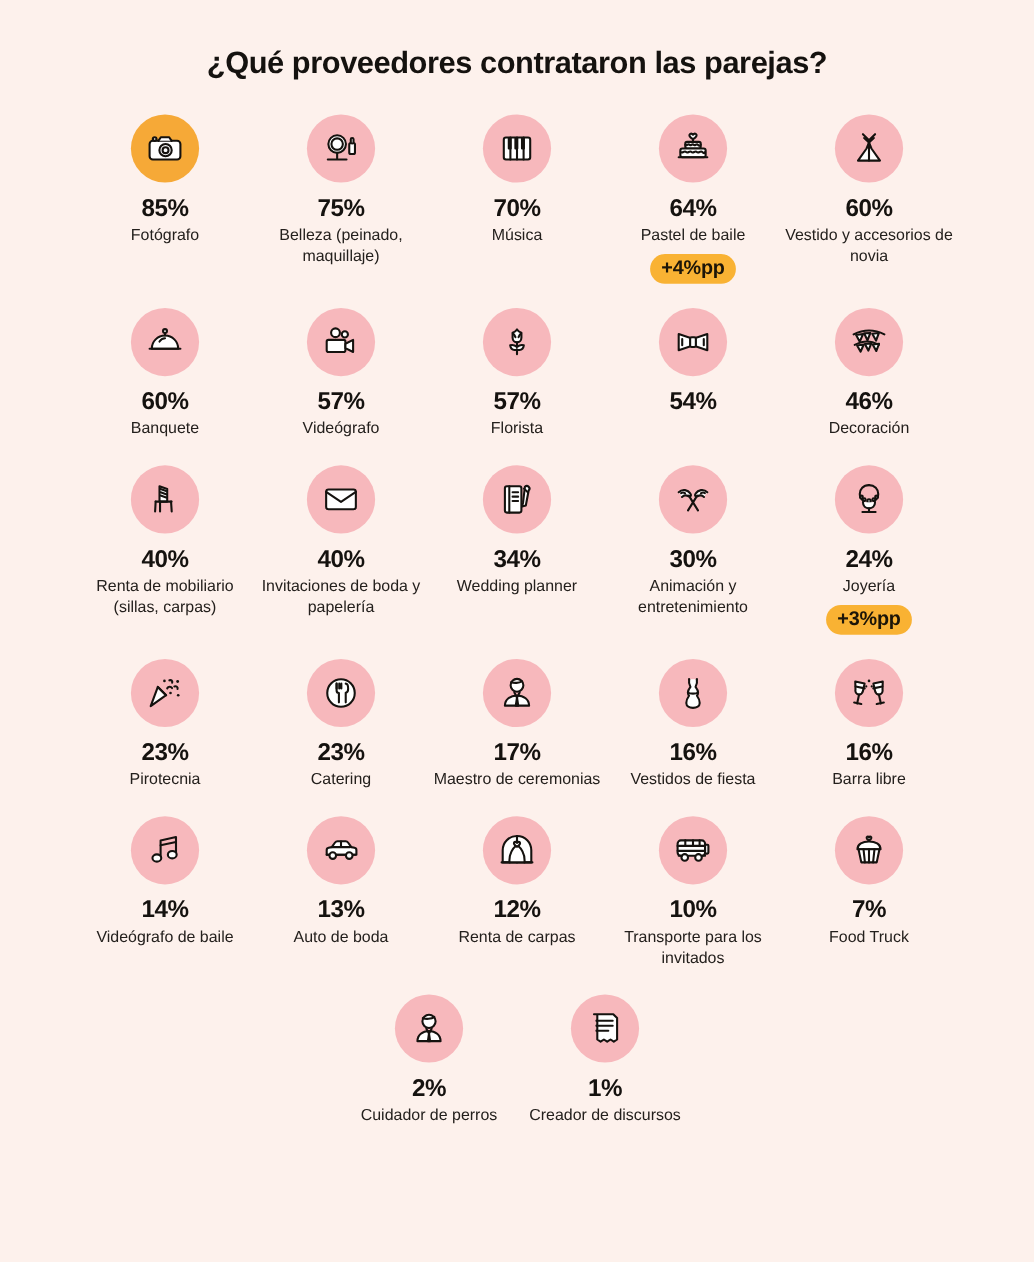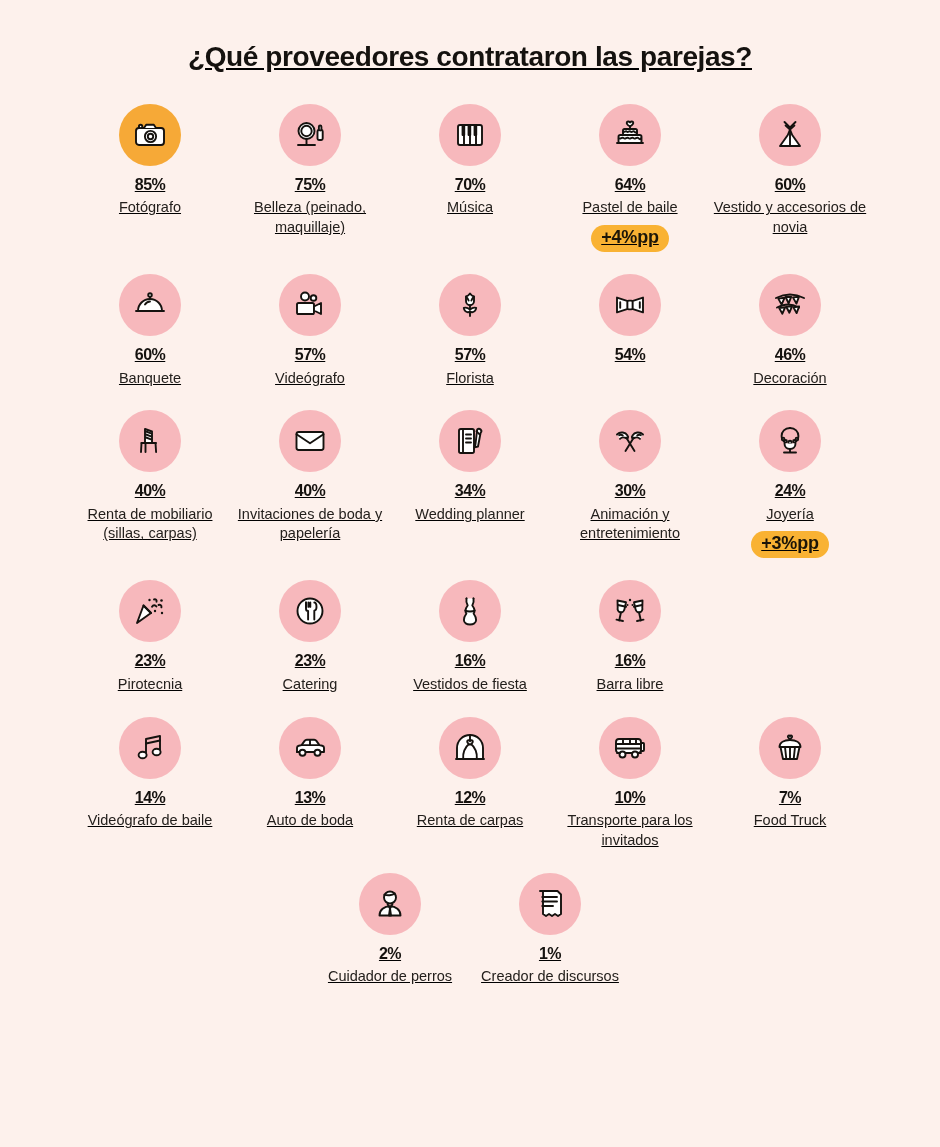--- a/index.html
+++ b/index.html
@@ -11,21 +11,20 @@
     font-family: "Liberation Sans", sans-serif;
     -webkit-font-smoothing: antialiased;
   }
 
   #page {
     position: relative;
     width: 940px;
     height: 1147px;
     background: #FDF1EC;
     overflow: hidden;
-    text-decoration: underline;
   }
 
   #title {
     text-align: center;
     font-size: 28px;
     font-weight: bold;
     color: #15120F;
     letter-spacing: -0.4px;
     padding: 40px 40px 0 40px;
     line-height: 1.2;
@@ -62,21 +61,21 @@
     align-items: center;
     justify-content: center;
     margin-bottom: 11px;
     flex: 0 0 auto;
   }
   .circle.highlight { background: #F6A937; }
 
   .circle svg { display: block; }
 
   .pct {
-    font-size: 16px;
+    font-size: 22px;
     font-weight: bold;
     color: #15120F;
     letter-spacing: -0.5px;
     line-height: 1.05;
     margin-bottom: 5px;
   }
 
   .label {
     font-size: 14.5px;
     color: #24201D;
@@ -348,20 +347,33 @@
                 <path d="M13 8.5v4.4M15.4 8.5v4.4M17.3 8.5v4.4" fill="none" stroke="#15120F" stroke-width="1.9" stroke-linecap="round" stroke-linejoin="round"></path>
                 <path d="M21.3 8.5c1.5 0 2.2 1.8 2.2 4.6 0 2-.8 3.4-2.2 3.6v8.8" fill="#FFFFFF" stroke="#15120F" stroke-width="1.9" stroke-linejoin="round" stroke-linecap="round"></path>
               </svg>
             </div>
             <div class="pct">23%</div>
             <div class="label">Catering</div>
           </div>
           <div class="cell">
             <div class="circle">
               <svg width="34" height="34" viewBox="0 0 34 34">
+                <circle cx="17" cy="10" r="5.8" fill="#FFFFFF" stroke="#15120F" stroke-width="1.9" stroke-linejoin="round" stroke-linecap="round"></circle>
+                <path d="M11.6 7.2c2.5.9 7.4 1 9.8-.9" fill="none" stroke="#15120F" stroke-width="1.9" stroke-linecap="round" stroke-linejoin="round"></path>
+                <path d="M6 28.5c0-5.6 4.9-9.2 11-9.2s11 3.6 11 9.2z" fill="#FFFFFF" stroke="#15120F" stroke-width="1.9" stroke-linejoin="round" stroke-linecap="round"></path>
+                <path d="M14.6 16.5L17 21l2.4-4.5" fill="none" stroke="#15120F" stroke-width="1.9" stroke-linecap="round" stroke-linejoin="round"></path>
+                <path d="M17 21l-1.1 7.5h2.2z" fill="#FFFFFF" stroke="#15120F" stroke-width="1.9" stroke-linejoin="round" stroke-linecap="round"></path>
+              </svg>
+            </div>
+            <div class="pct">17%</div>
+            <div class="label">Maestro de ceremonias</div>
+          </div>
+          <div class="cell">
+            <div class="circle">
+              <svg width="34" height="34" viewBox="0 0 34 34">
                 <path d="M13.5 4.5c1 2 2.6 3 3.5 3s2.5-1 3.5-3" fill="none" stroke="#15120F" stroke-width="1.9" stroke-linecap="round" stroke-linejoin="round"></path>
                 <path d="M13.5 4.5c-.6 3 .4 5.6 1.2 7-1 1.3-2.3 3-2.3 5 0 1.8 1 3 1 3s-2.5 3.4-2.5 6.6c0 2.8 2.9 4.4 6.1 4.4s6.1-1.6 6.1-4.4c0-3.2-2.5-6.6-2.5-6.6s1-1.2 1-3c0-2-1.3-3.7-2.3-5 .8-1.4 1.8-4 1.2-7" fill="#FFFFFF" stroke="#15120F" stroke-width="1.9" stroke-linejoin="round" stroke-linecap="round"></path>
                 <path d="M12.4 16.5c1.6 1.4 7.6 1.4 9.2 0" fill="none" stroke="#15120F" stroke-width="1.9" stroke-linecap="round" stroke-linejoin="round"></path>
               </svg>
             </div>
             <div class="pct">16%</div>
             <div class="label">Vestidos de fiesta</div>
           </div>
           <div class="cell">
             <div class="circle">

